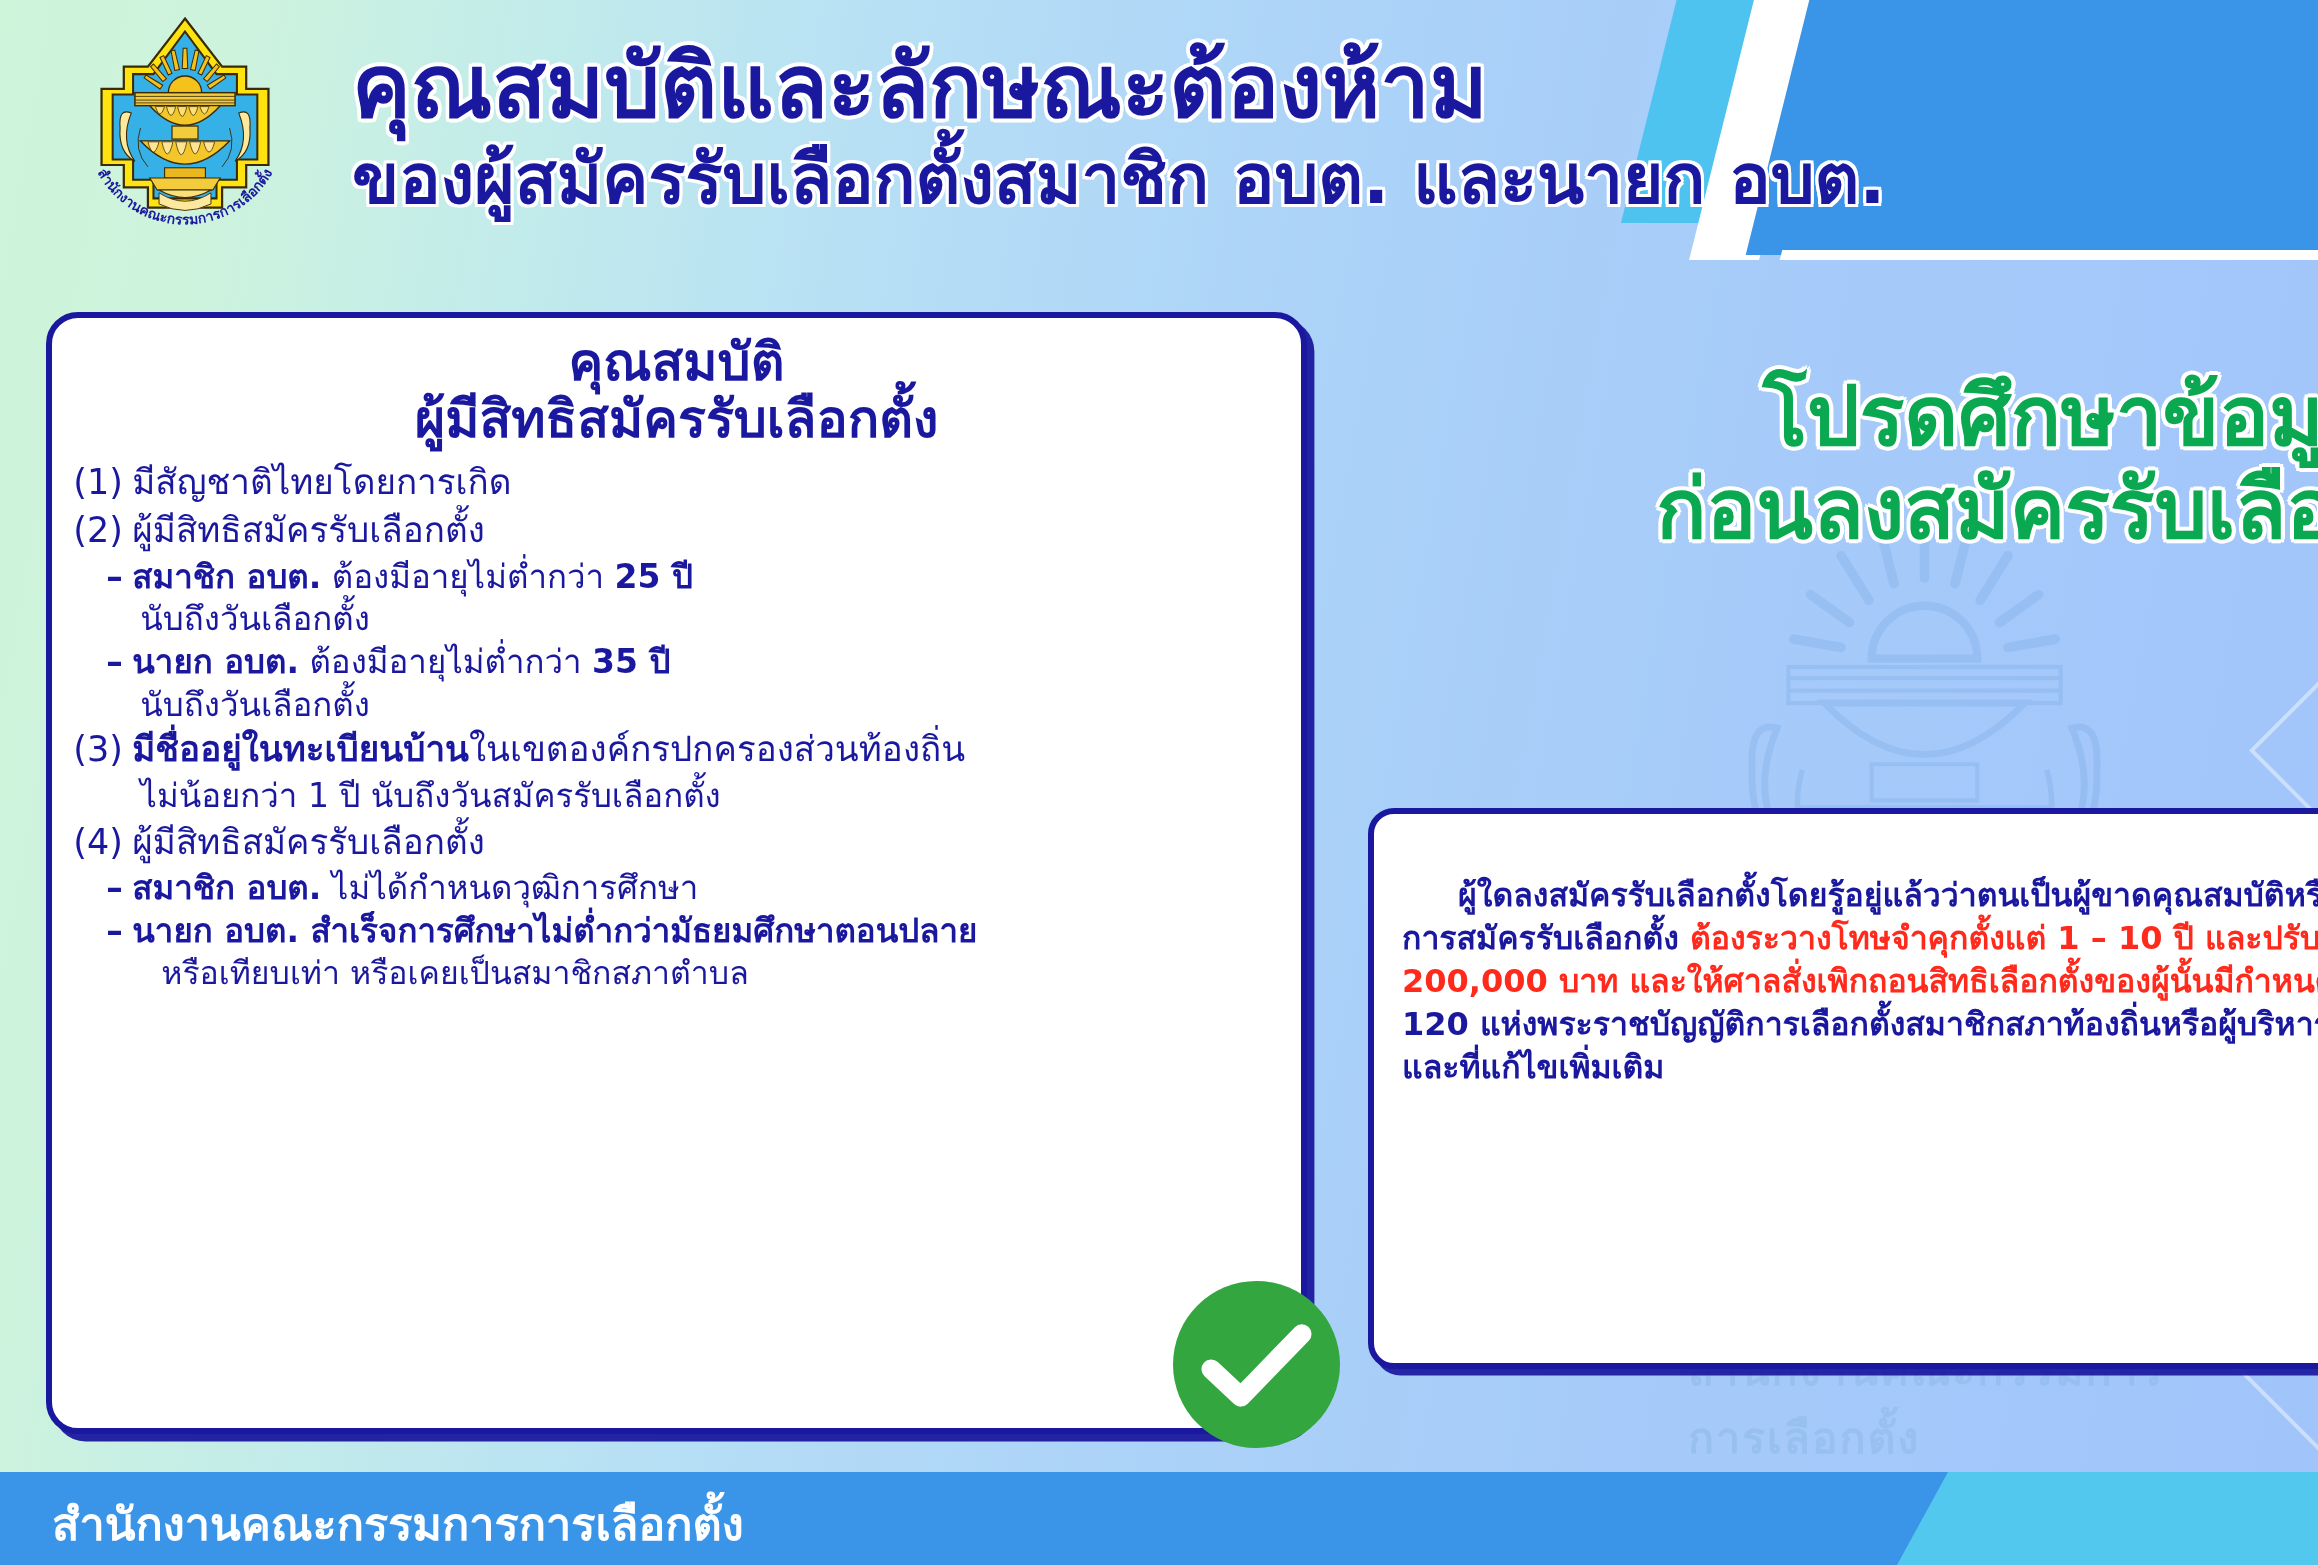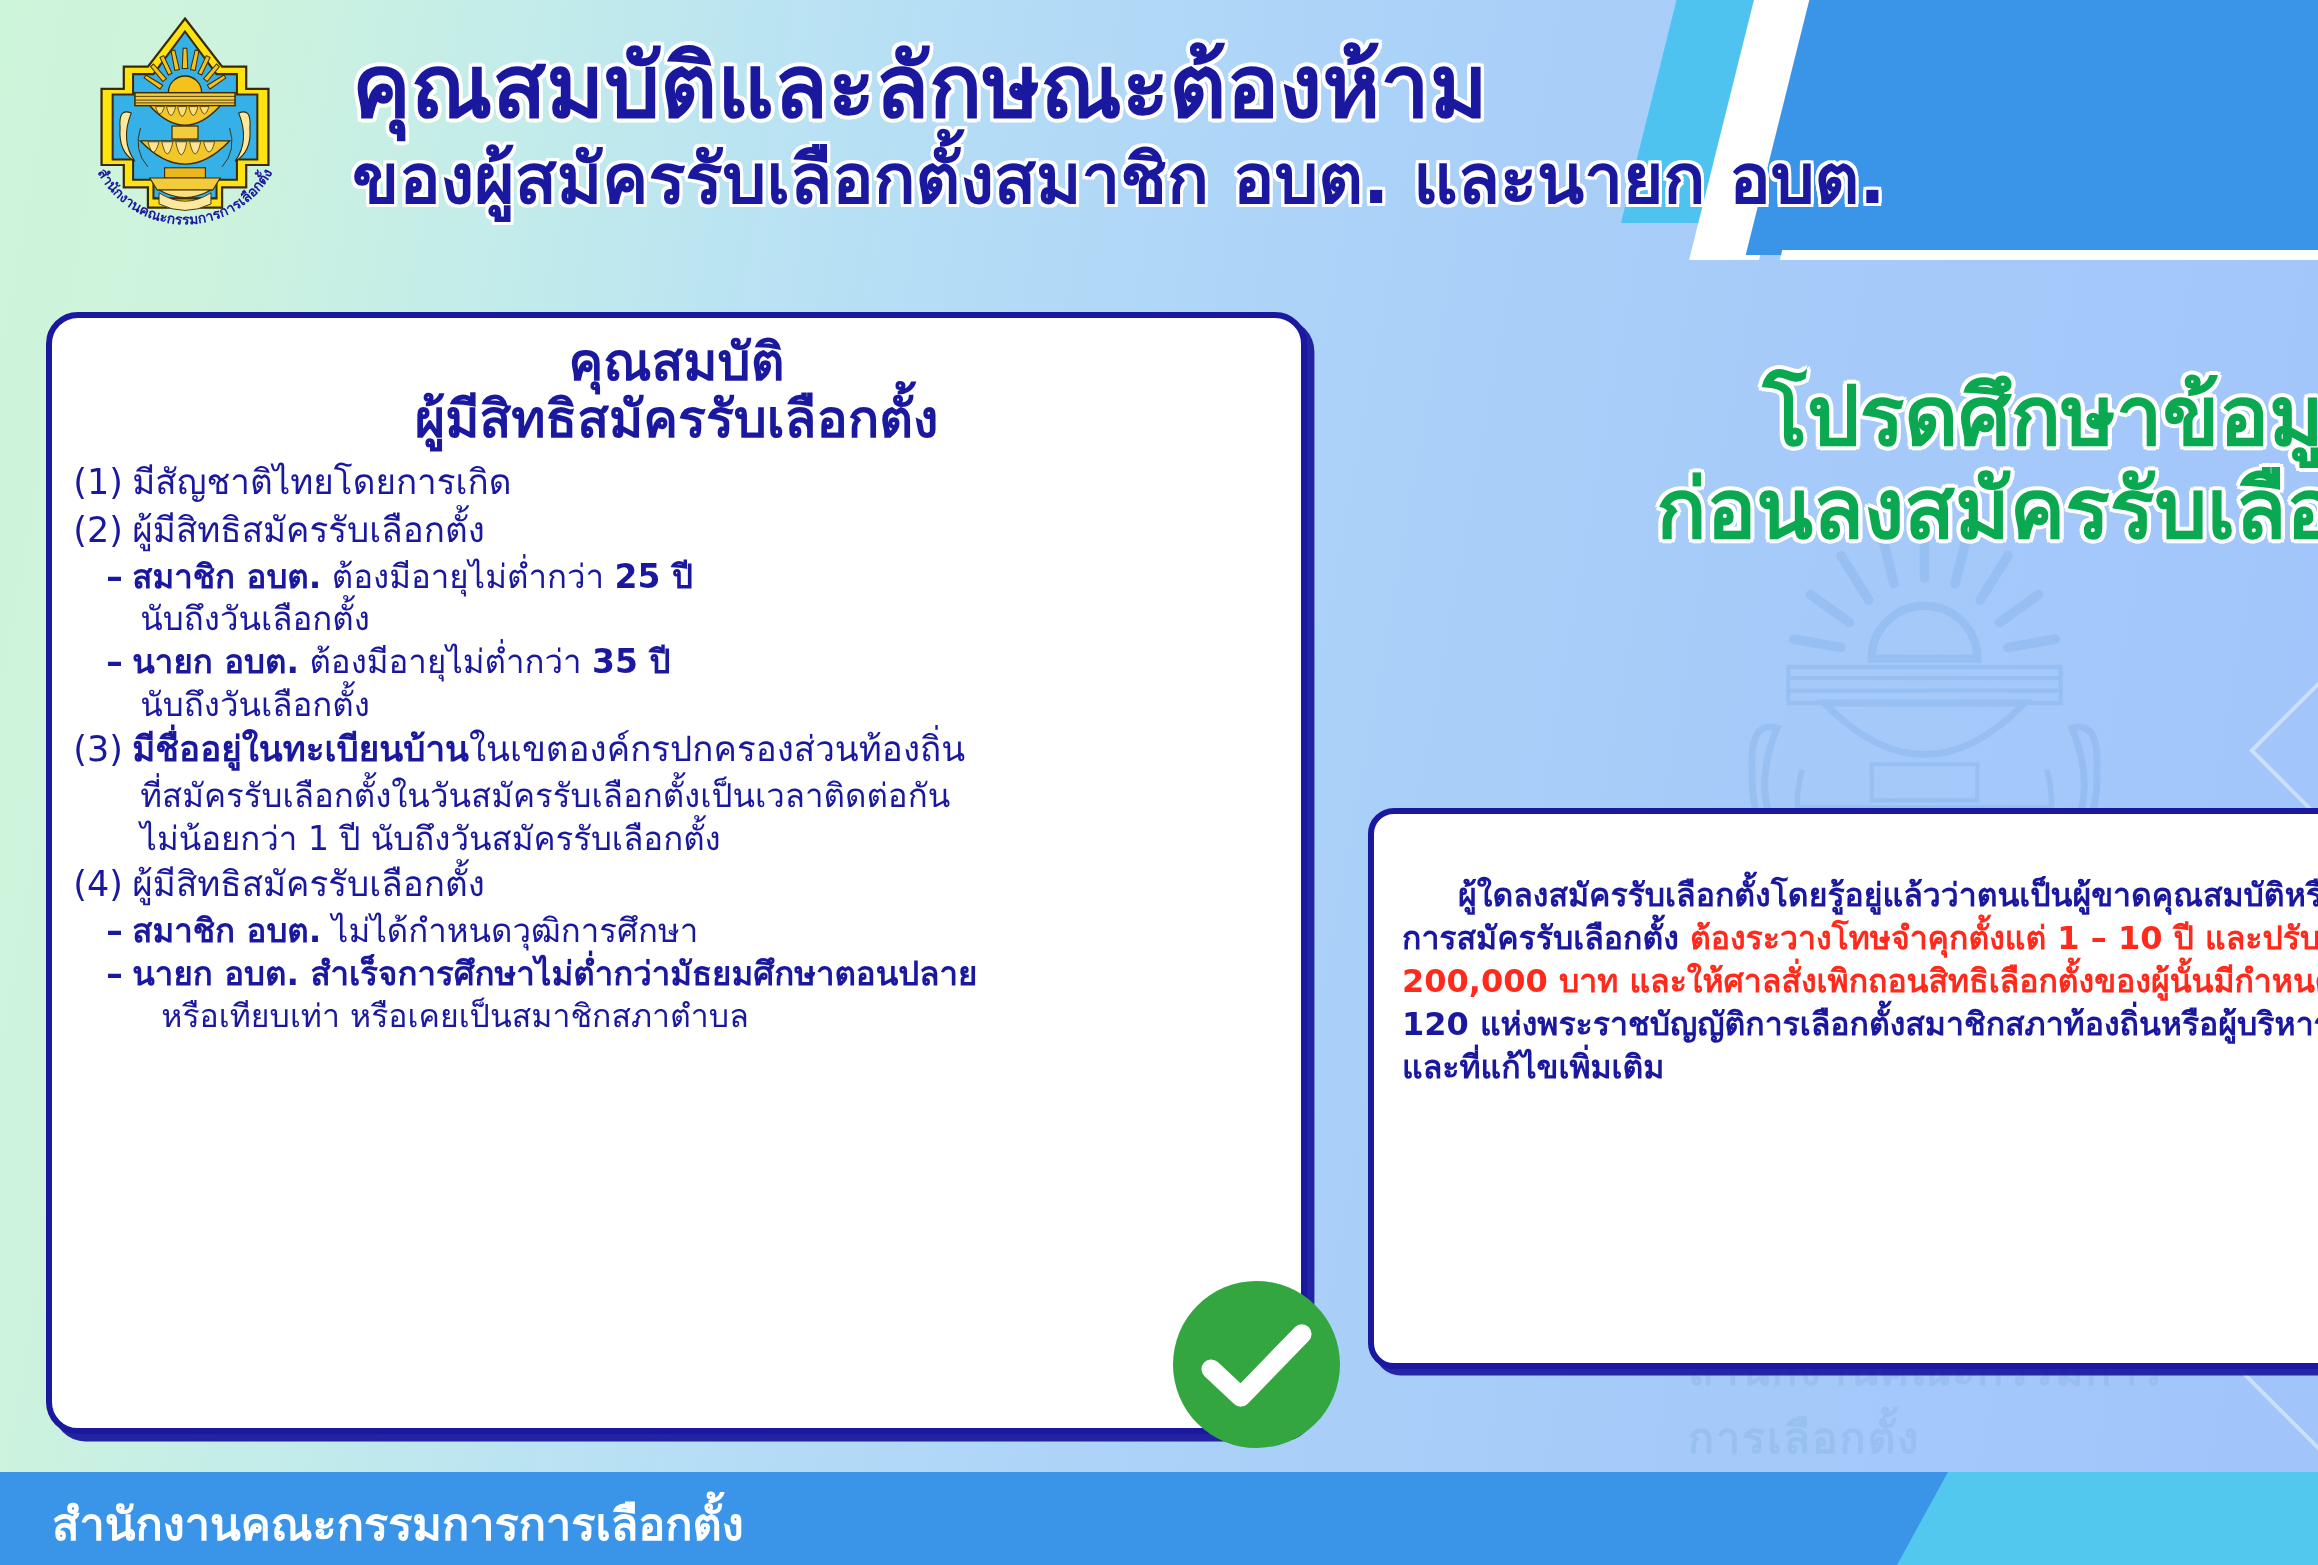--- a/index.html
+++ b/index.html
@@ -286,21 +286,20 @@
       <div class="q-sub">
         <span class="q-dash">–</span>
         <span class="q-subtext"><b class="bk">นายก อบต.</b><span> ต้องมีอายุไม่ต่ำกว่า </span><b class="bk">35 ปี</b></span>
       </div>
       <div class="q-cont">นับถึงวันเลือกตั้ง</div>
 
       <div class="q-item">
         <div class="q-num">(3)</div>
         <div class="q-body"><b class="bk">มีชื่ออยู่ในทะเบียนบ้าน</b><span>ในเขตองค์กรปกครองส่วนท้องถิ่น</span></div>
       </div>
-      <div class="q-cont">ที่สมัครรับเลือกตั้งในวันสมัครรับเลือกตั้งเป็นเวลาติดต่อกัน</div>
       <div class="q-cont" style="font-weight:normal;">ไม่น้อยกว่า  1 ปี นับถึงวันสมัครรับเลือกตั้ง</div>
 
       <div class="q-item" style="margin-top:1.9px;">
         <div class="q-num">(4)</div>
         <div class="q-body">ผู้มีสิทธิสมัครรับเลือกตั้ง</div>
       </div>
       <div class="q-sub">
         <span class="q-dash">–</span>
         <span class="q-subtext"><b class="bk">สมาชิก อบต.</b><span> ไม่ได้กำหนดวุฒิการศึกษา</span></span>
       </div>

